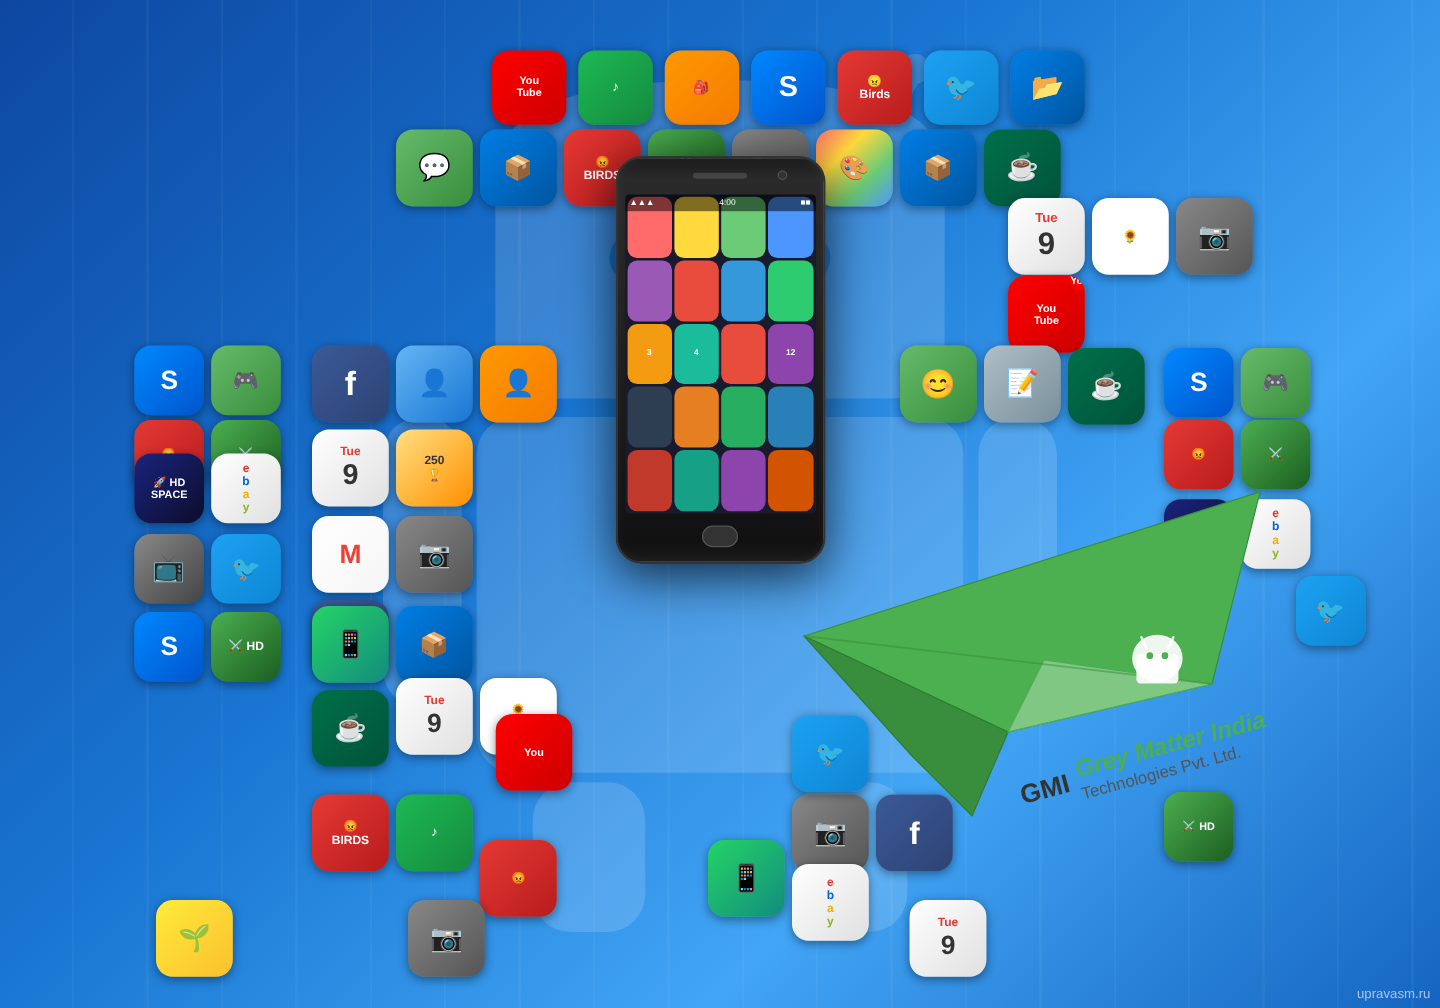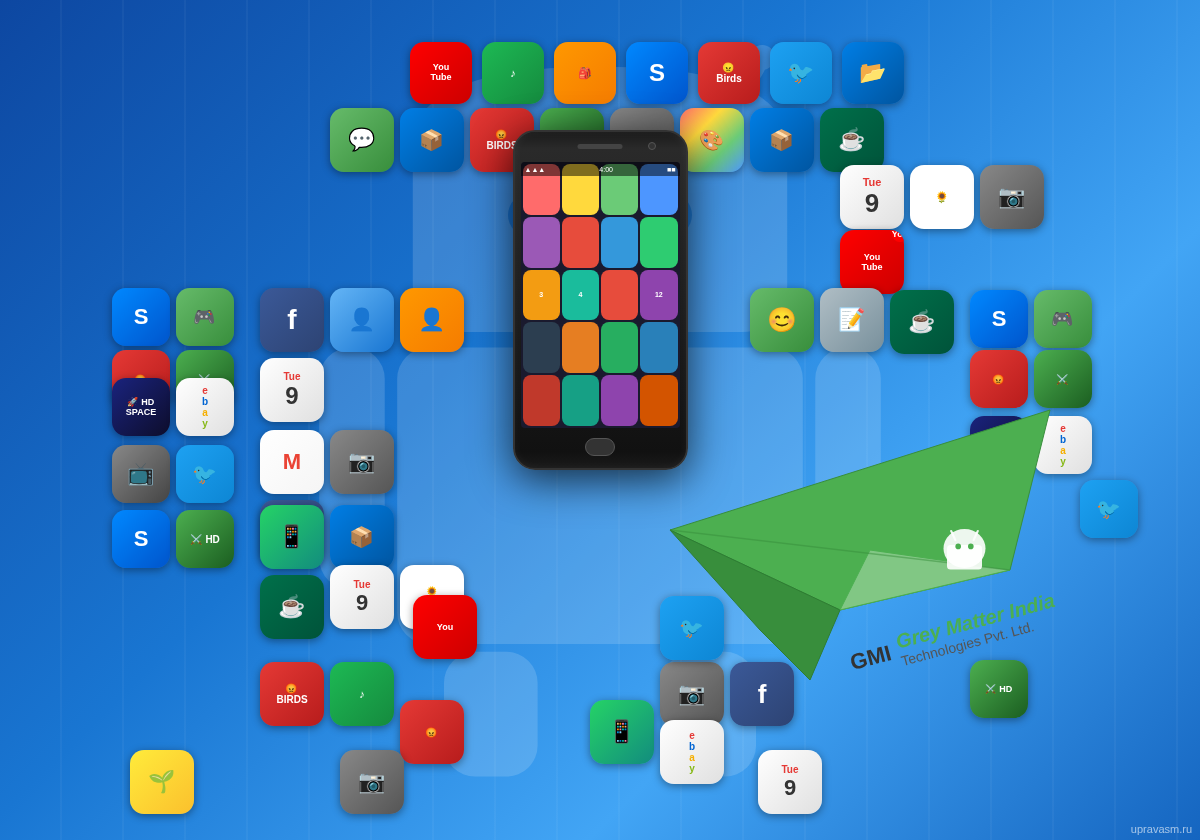--- a/index.html
+++ b/index.html
@@ -394,20 +394,23 @@
     <div class="icon-inner" style="font-size:10px;">😡</div>
   </div>
   <div class="app-icon icon-clashclans" style="width:58px;height:58px;top:350px;left:176px;">
     <div class="icon-inner" style="font-size:10px;">⚔️</div>
   </div>
 
   <div class="app-icon icon-calendar" style="width:64px;height:64px;top:358px;left:260px;">
     <div class="icon-inner" style="color:#e53935;font-size:10px;font-weight:bold;">Tue<br><span style="font-size:24px;color:#333;">9</span></div>
   </div>
 
+  <div class="app-icon" style="background:linear-gradient(135deg,#ffe082,#ff8f00);width:64px;height:64px;top:358px;left:330px;">
+    <div class="icon-inner" style="font-size:10px;color:#333;">250<br>🏆</div>
+  </div>
 
   <div class="app-icon icon-gmail" style="width:64px;height:64px;top:430px;left:260px;">
     <div class="icon-inner" style="color:#ea4335;font-size:22px;font-weight:bold;">M</div>
   </div>
   <div class="app-icon icon-camera" style="width:64px;height:64px;top:430px;left:330px;">
     <div class="icon-inner" style="font-size:22px;">📷</div>
   </div>
 
   <div class="app-icon icon-fb" style="width:64px;height:64px;top:500px;left:260px;">
     <div class="icon-inner" style="font-size:28px;font-weight:bold;">f</div>

